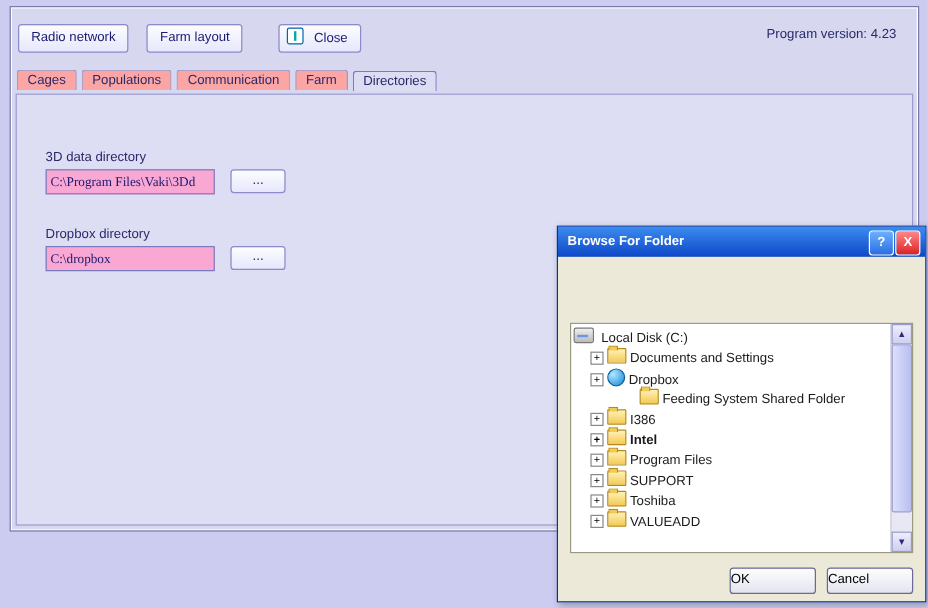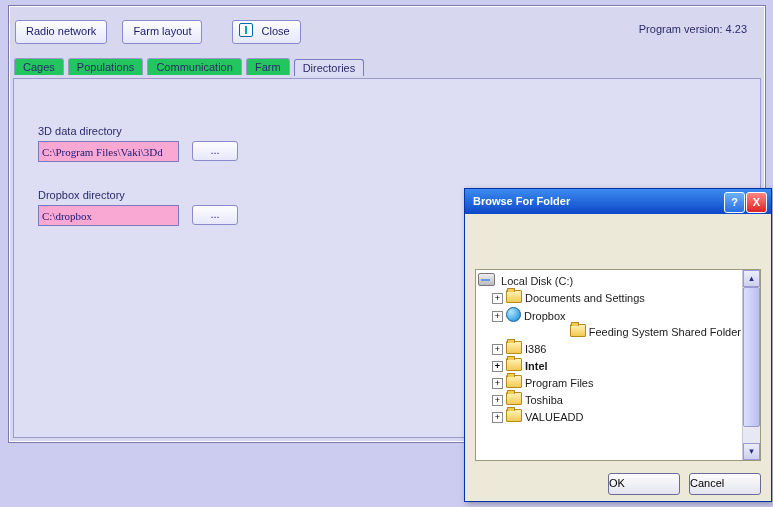--- a/index.html
+++ b/index.html
@@ -4,21 +4,21 @@
 <style>
 html,body{margin:0;padding:0;width:773px;height:507px;font-family:Tahoma,Arial,sans-serif;font-size:11px;background:#CBCCF0;overflow:hidden}
 .main-window{position:absolute;left:8px;top:5px;width:756px;height:436px;background:#D7D8F0;border:1px solid #7A7AA8;box-shadow:0 0 0 1px #fff inset}
 .toolbar{position:absolute;left:6px;top:14px;right:6px;height:26px}
 .btn{display:inline-block;vertical-align:middle;border:1px solid #8A8ACC;border-radius:3px;background:linear-gradient(#fdfdff,#e6e7fb);padding:2px 10px;height:18px;line-height:16px;color:#1a1a70;cursor:pointer;margin-right:6px}
 .btn .btn-inner{display:inline-block}
 .prog-ver{position:absolute;right:18px;top:17px;color:#2a2a6a}
 .close-icon{display:inline-block;width:12px;height:12px;border:1px solid #06a;border-radius:2px;vertical-align:-2px;margin-right:6px;position:relative;background:#fff}
 .close-icon::after{content:"";position:absolute;left:5px;top:2px;width:2px;height:8px;background:#0aa}
 .tabs-row{position:absolute;left:5px;top:52px;right:5px;height:20px}
-.tab{display:inline-block;border:1px solid #9A9ACB;border-bottom:none;padding:2px 8px;background:#22c55e;color:#2a2a6a;border-top-left-radius:3px;border-top-right-radius:3px;margin-right:1px;cursor:pointer}
+.tab{display:inline-block;border:1px solid #9A9ACB;border-bottom:none;padding:2px 8px;background:#fca5a5;color:#2a2a6a;border-top-left-radius:3px;border-top-right-radius:3px;margin-right:1px;cursor:pointer}
 .tab.active{background:#DCDDF2;border-color:#7A7AC0;position:relative;top:1px}
 .tab-panel{position:absolute;left:4px;top:72px;right:4px;bottom:4px;border:1px solid #9A9ACB;border-top:1px solid #9A9ACB;background:#DDDEF3}
 .field-wrap{position:absolute;left:24px}
 .lbl{color:#2a2a6a;margin-bottom:4px}
 .txt{border:1px solid #7A7ABF;background:#f9a8d4;color:#1a1a70;width:133px;height:17px;padding:1px 3px;font:11px Tahoma}
 .browse-btn{display:inline-block;border:1px solid #8A8ACC;border-radius:3px;background:linear-gradient(#fdfdff,#e6e7fb);width:44px;height:18px;text-align:center;line-height:16px;color:#1a1a70;cursor:pointer;margin-left:10px;vertical-align:top}
 
 .dlg{position:absolute;left:464px;top:188px;width:306px;height:312px;border:1px solid #0033AA;background:#ECE9D8;box-shadow:2px 2px 6px rgba(0,0,0,.3)}
 .dlg-title{height:25px;background:linear-gradient(#3C8CF0,#0D47C8);color:#fff;font-weight:bold;padding-left:8px;line-height:25px;position:relative}
 .dlg-help,.dlg-close{position:absolute;top:3px;width:19px;height:19px;border:1px solid #fff;border-radius:3px;text-align:center;line-height:18px;font-weight:bold;cursor:pointer}
@@ -88,24 +88,25 @@
 
   <div class="dlg-body">
     <div class="dlg-body-inner">
       <div class="tree-row">
         <span class="disk-icon"></span>
         <span>Local Disk (C:)</span>
       </div>
       <div id="tree-nodes">
           <div class="tree-row" style="padding-left: 14px;"><span class="tgl">+</span><span class="fld-icon"></span><span>Documents and Settings</span></div>
           <div class="tree-row" style="padding-left: 14px;"><span class="tgl">+</span><span class="db-icon"></span><span>Dropbox</span></div>
-          <div class="tree-row" style="padding-left: 44px; text-align: right;"><span class="spacer"></span><span class="fld-icon"></span><span>Feeding System Shared Folder</span></div>
+          <div class="tree-row" style="padding-left: 44px;"><span class="spacer"></span><span class="fld-icon"></span><span>Feeding System Shared Folder</span></div>
           <div class="tree-row" style="padding-left: 14px;"><span class="tgl">+</span><span class="fld-icon"></span><span>I386</span></div>
           <div class="tree-row" style="padding-left: 14px; font-weight: bold;"><span class="tgl">+</span><span class="fld-icon"></span><span>Intel</span></div>
           <div class="tree-row" style="padding-left: 14px;"><span class="tgl">+</span><span class="fld-icon"></span><span>Program Files</span></div>
+          <div class="tree-row" style="padding-left: 14px;"><span class="tgl">+</span><span class="fld-icon"></span><span>SUPPORT</span></div>
           <div class="tree-row" style="padding-left: 14px;"><span class="tgl">+</span><span class="fld-icon"></span><span>Toshiba</span></div>
           <div class="tree-row" style="padding-left: 14px;"><span class="tgl">+</span><span class="fld-icon"></span><span>VALUEADD</span></div>
         </div>
     </div>
     <div class="scrollbar">
       <div class="sb-btn sb-up">▴</div>
       <div class="sb-thumb"></div>
       <div class="sb-btn sb-down">▾</div>
     </div>
   </div>

